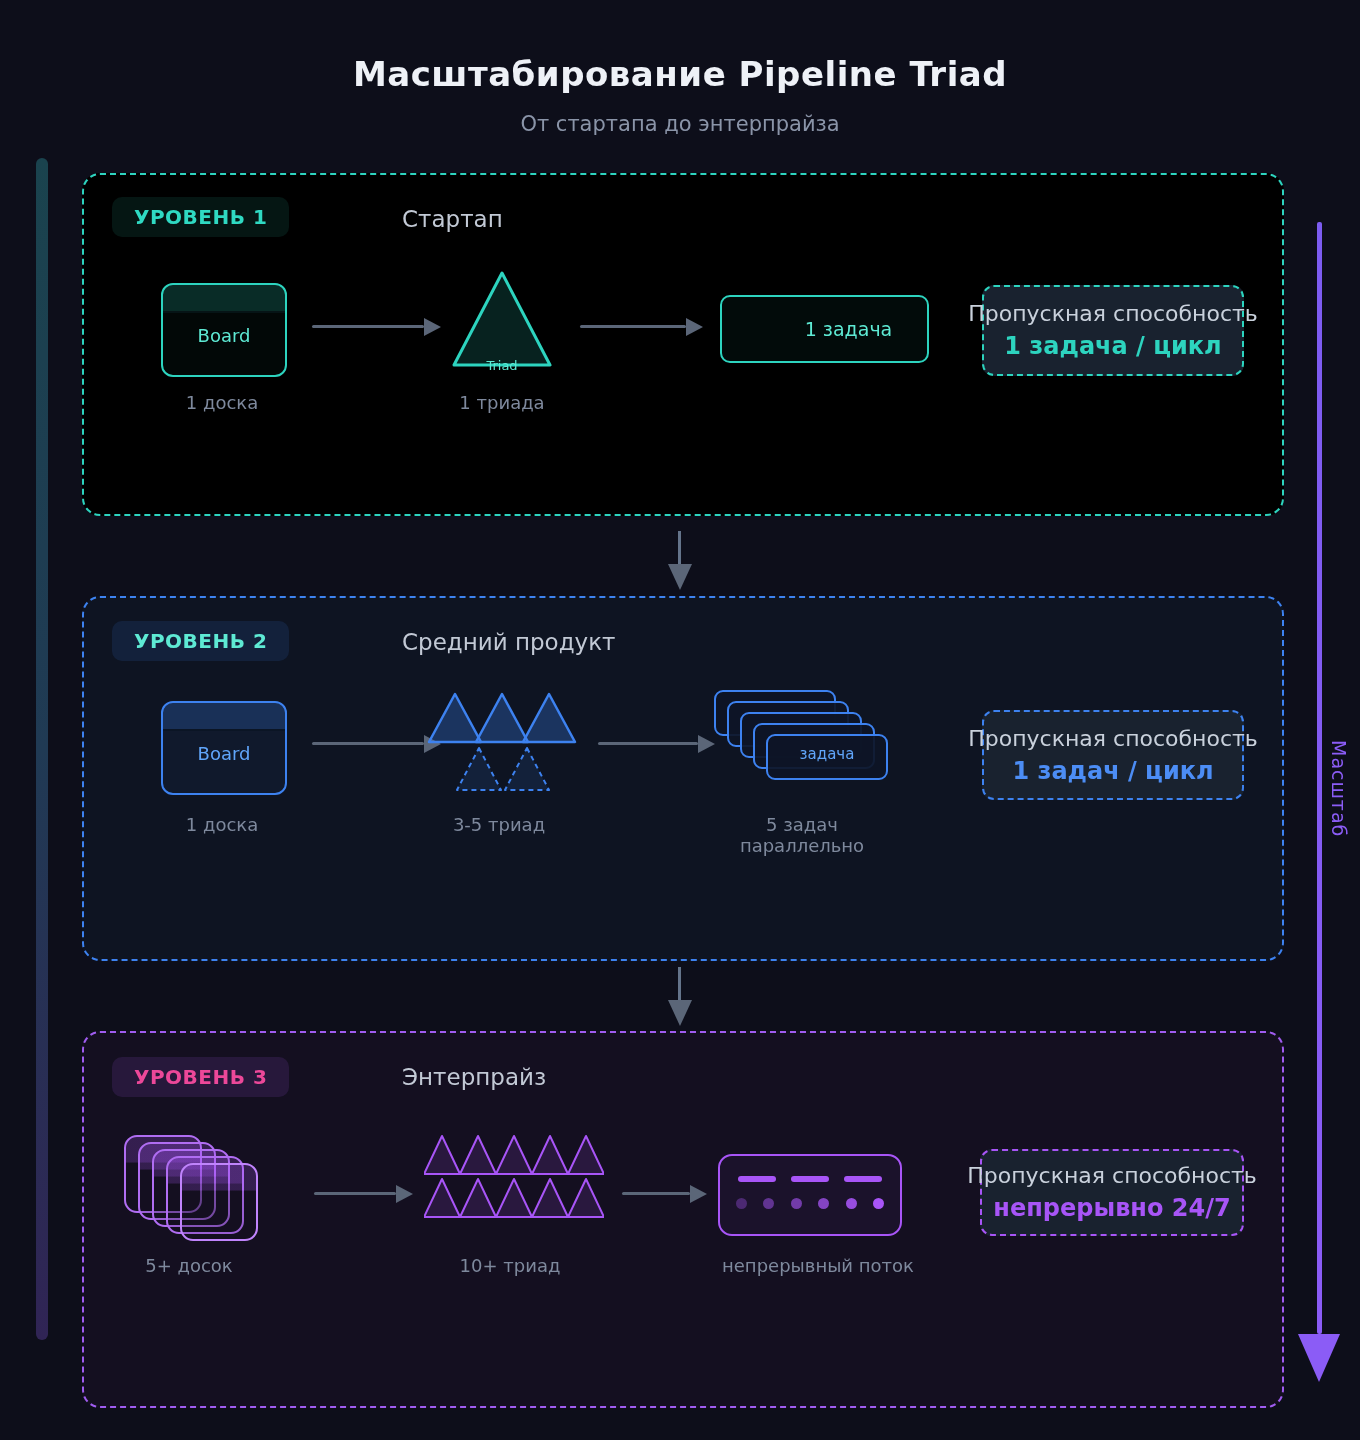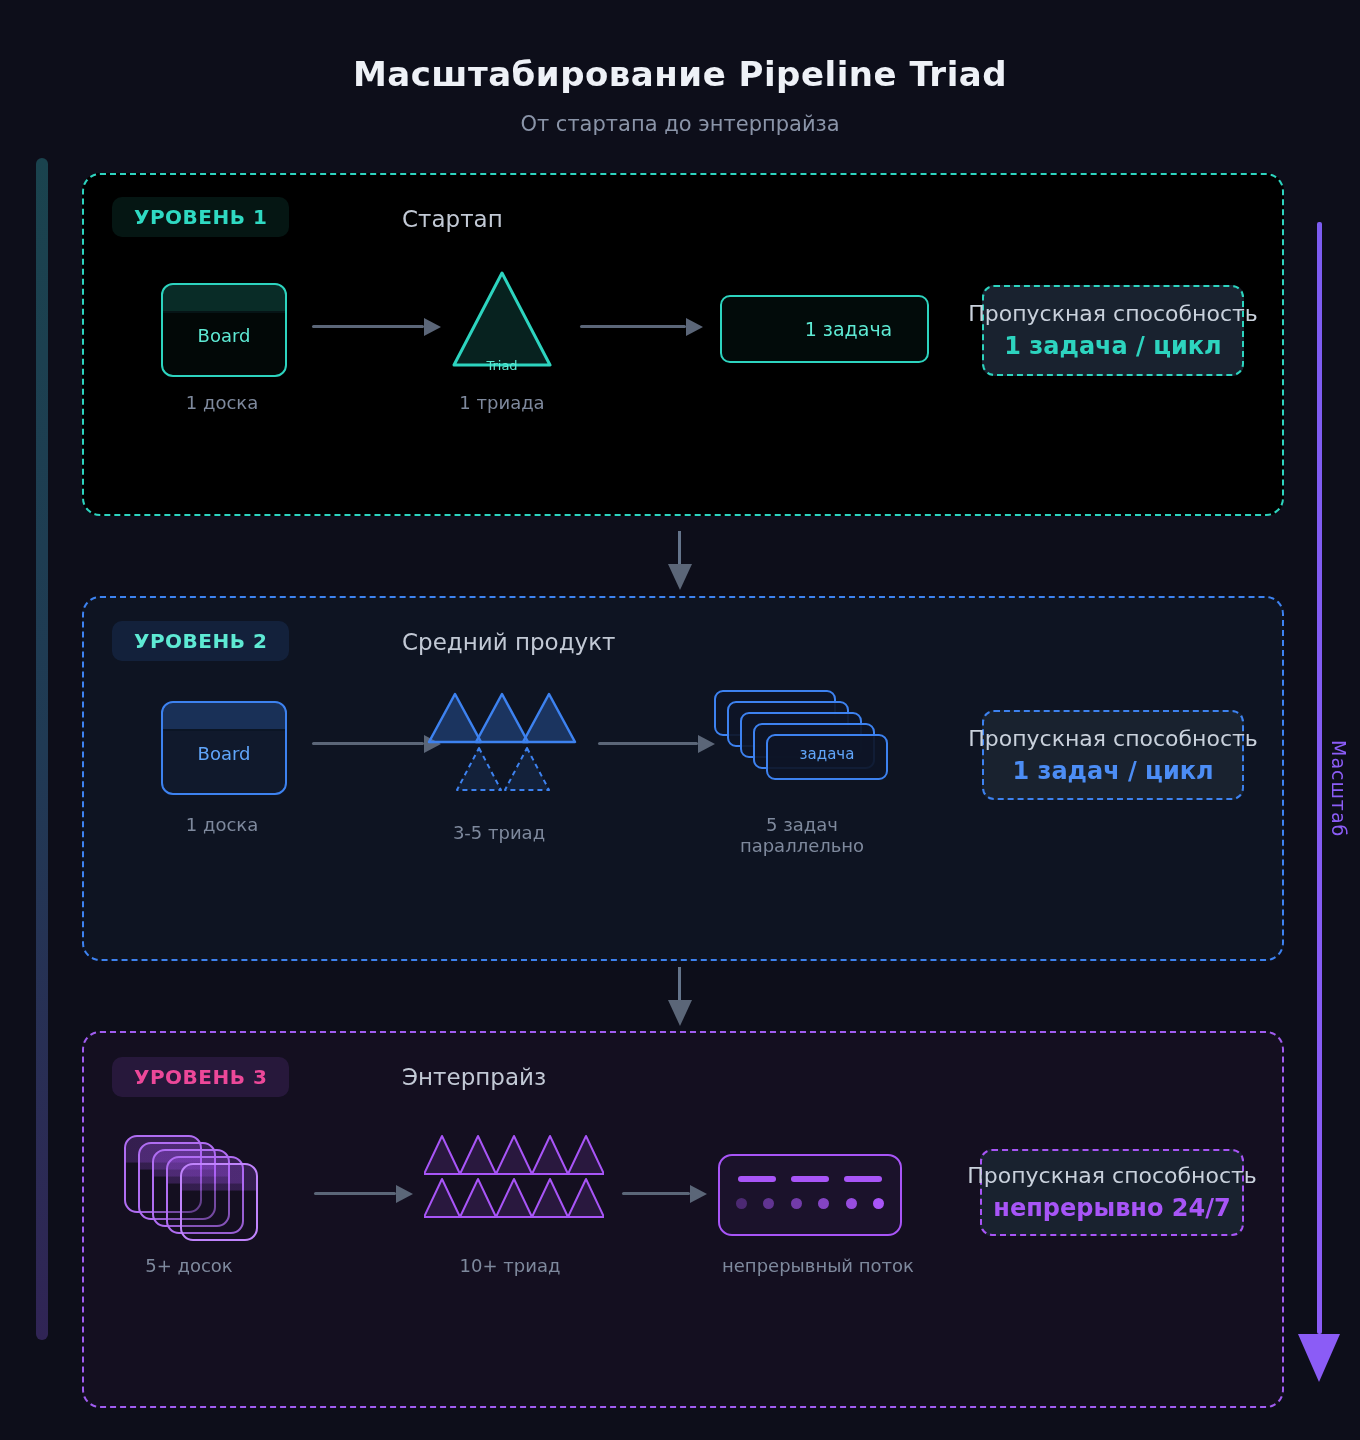--- a/index.html
+++ b/index.html
@@ -142,21 +142,21 @@
     <div class="hstem" style="left:228px;top:144px;width:112px;"></div>
     <div class="hhead" style="left:340px;top:137px;"></div>
 
     <svg style="position:absolute;left:343px;top:94px;" width="152" height="106">
       <polygon points="28,2 54,50 2,50" fill="rgba(61,130,240,0.30)" stroke="#3d82f0" stroke-width="2.5" stroke-linejoin="round"></polygon>
       <polygon points="75,2 101,50 49,50" fill="rgba(61,130,240,0.30)" stroke="#3d82f0" stroke-width="2.5" stroke-linejoin="round"></polygon>
       <polygon points="122,2 148,50 96,50" fill="rgba(61,130,240,0.30)" stroke="#3d82f0" stroke-width="2.5" stroke-linejoin="round"></polygon>
       <polygon points="52,56 74,98 30,98" fill="rgba(61,130,240,0.12)" stroke="#3d82f0" stroke-width="2" stroke-dasharray="5 4" stroke-linejoin="round"></polygon>
       <polygon points="100,56 122,98 78,98" fill="rgba(61,130,240,0.12)" stroke="#3d82f0" stroke-width="2" stroke-dasharray="5 4" stroke-linejoin="round"></polygon>
     </svg>
-    <div class="caption" style="left:345px;width:140px;top:216px;margin-top:8px;">3-5 триад</div>
+    <div class="caption" style="left:345px;width:140px;top:216px;">3-5 триад</div>
 
     <div class="hstem" style="left:514px;top:144px;width:100px;"></div>
     <div class="hhead" style="left:614px;top:137px;"></div>
 
     <div class="card-stack">
       <div class="tcard" style="left:0;top:0;"></div>
       <div class="tcard" style="left:13px;top:11px;"></div>
       <div class="tcard" style="left:26px;top:22px;"></div>
       <div class="tcard" style="left:39px;top:33px;"></div>
       <div class="tcard" style="left:52px;top:44px;">

